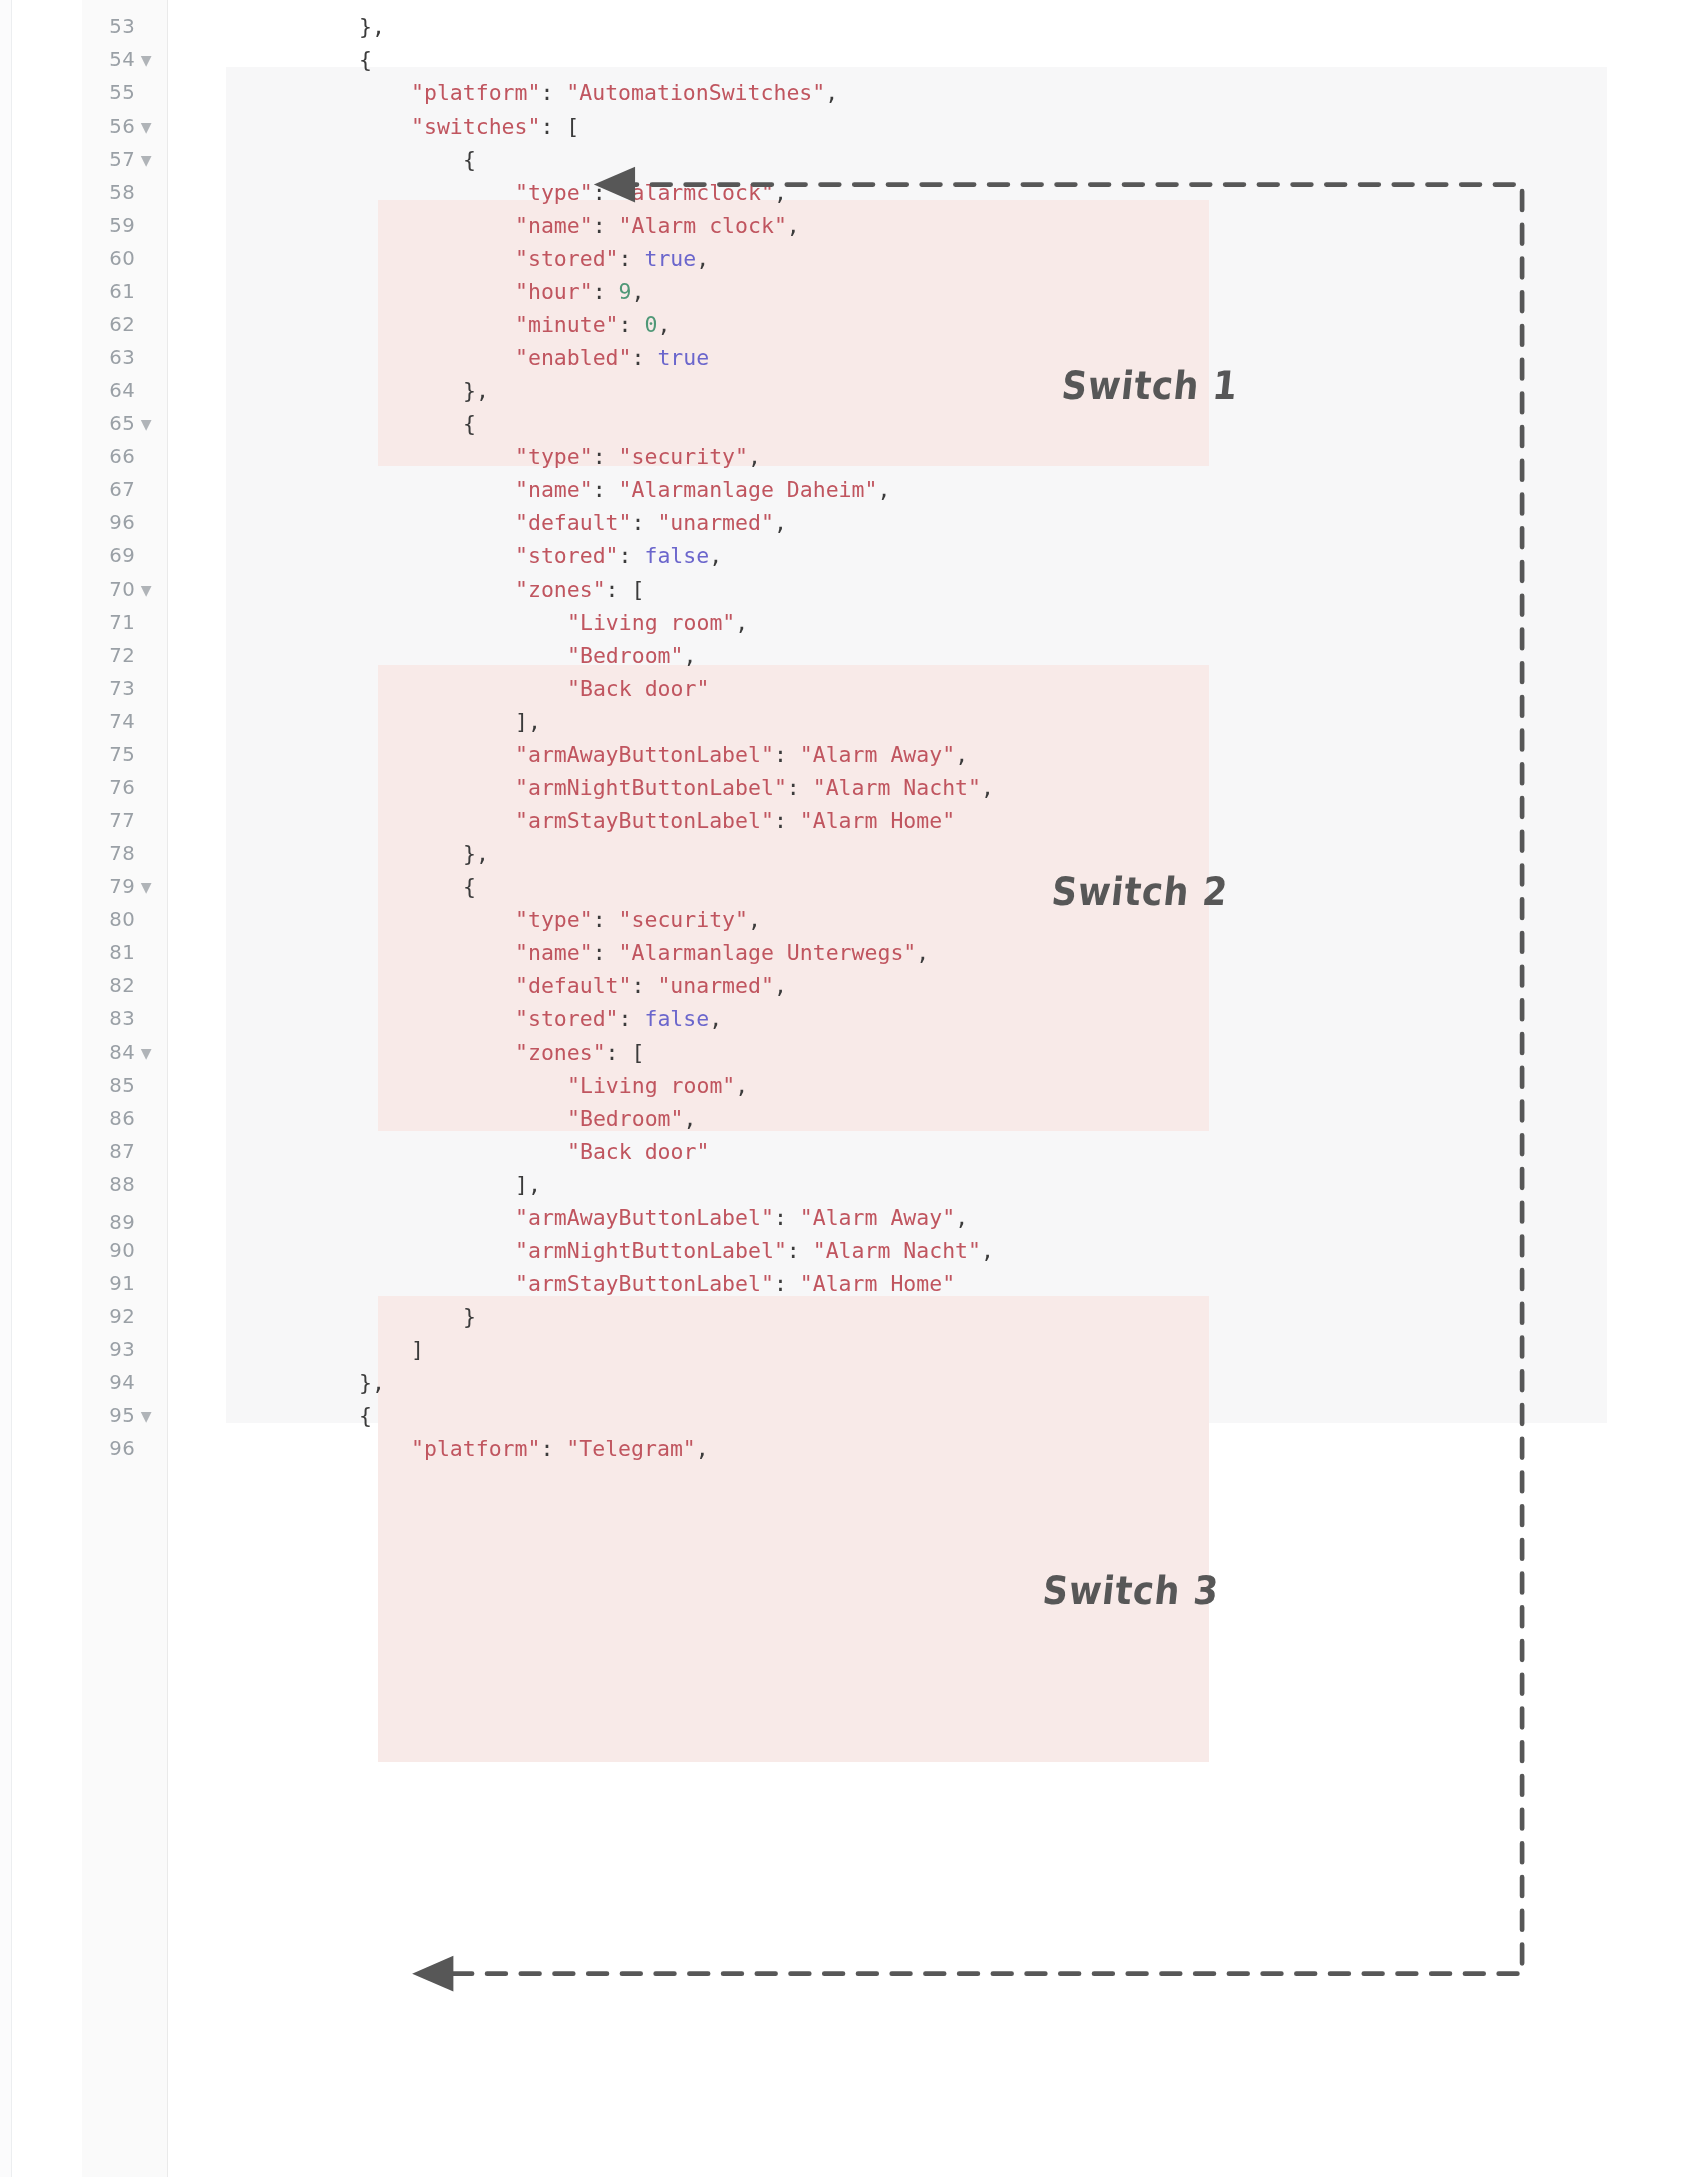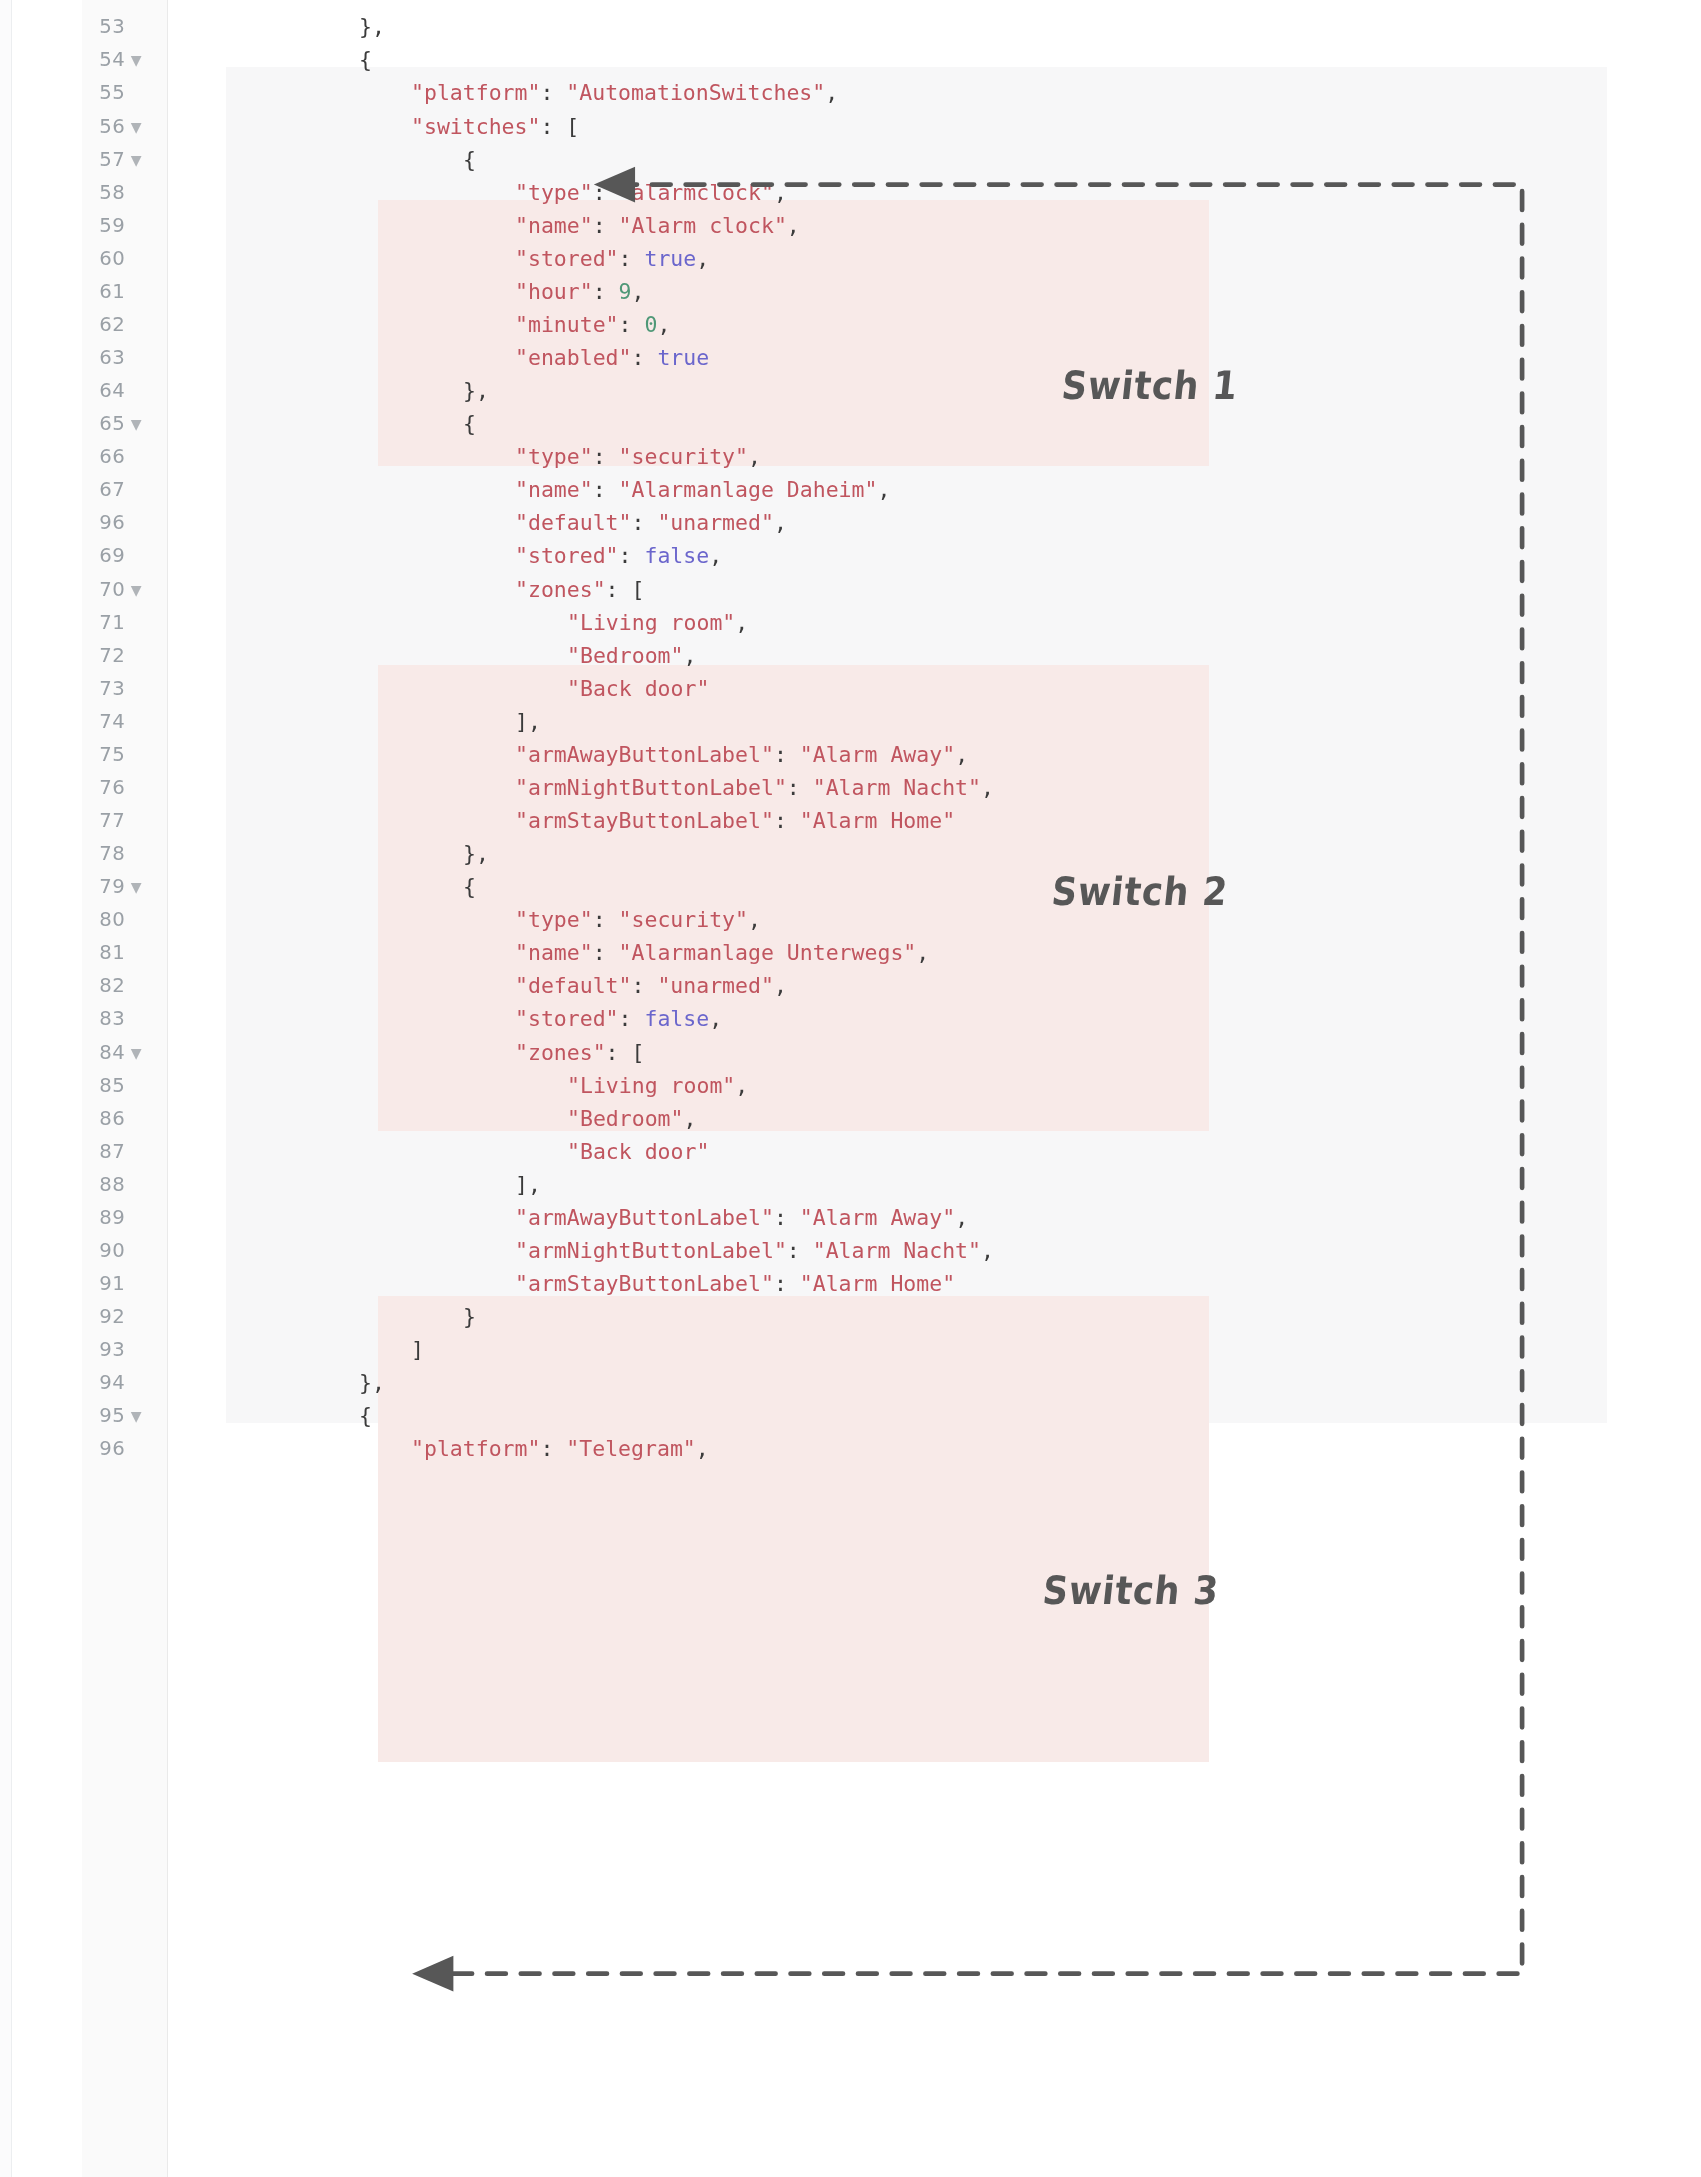--- a/index.html
+++ b/index.html
@@ -47,21 +47,21 @@
     position: absolute;
     left: 82px; top: 0;
     width: 86px;
     height: 2177px;
     background: #fafafa;
     border-right: 0.9px solid #eaeaea;
     box-sizing: border-box;
   }
   .gline {
     position: absolute;
-    left: 0;
+    left: 10px;
     width: 86px;
     height: 33px;
     display: flex;
     align-items: center;
     justify-content: flex-end;
     padding-right: 23px;
     box-sizing: border-box;
     font-family: "DejaVu Sans", sans-serif;
     font-size: 19.7px;
     color: #9aa0a6;
@@ -286,21 +286,21 @@
         <span class="fold hidden">▼</span>
       </div>
       <div class="gline" style="top: 1135px;">
         <span class="num">87</span>
         <span class="fold hidden">▼</span>
       </div>
       <div class="gline" style="top: 1168px;">
         <span class="num">88</span>
         <span class="fold hidden">▼</span>
       </div>
-      <div class="gline" style="top: 1201px;">
+      <div class="gline" style="top: 1201px; align-items: flex-end;">
         <span class="num">89</span>
         <span class="fold hidden">▼</span>
       </div>
       <div class="gline" style="top: 1234px;">
         <span class="num">90</span>
         <span class="fold hidden">▼</span>
       </div>
       <div class="gline" style="top: 1267px;">
         <span class="num">91</span>
         <span class="fold hidden">▼</span>

